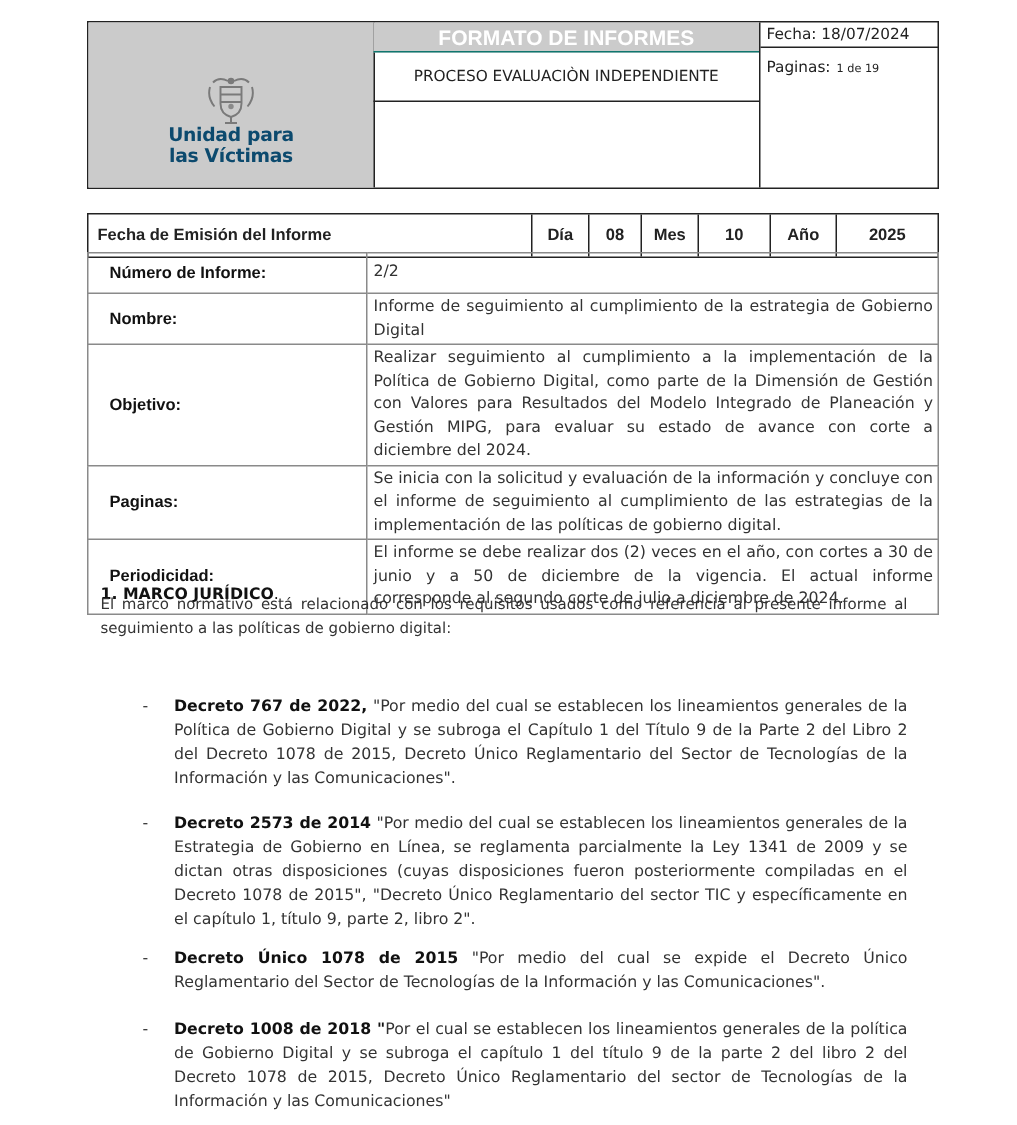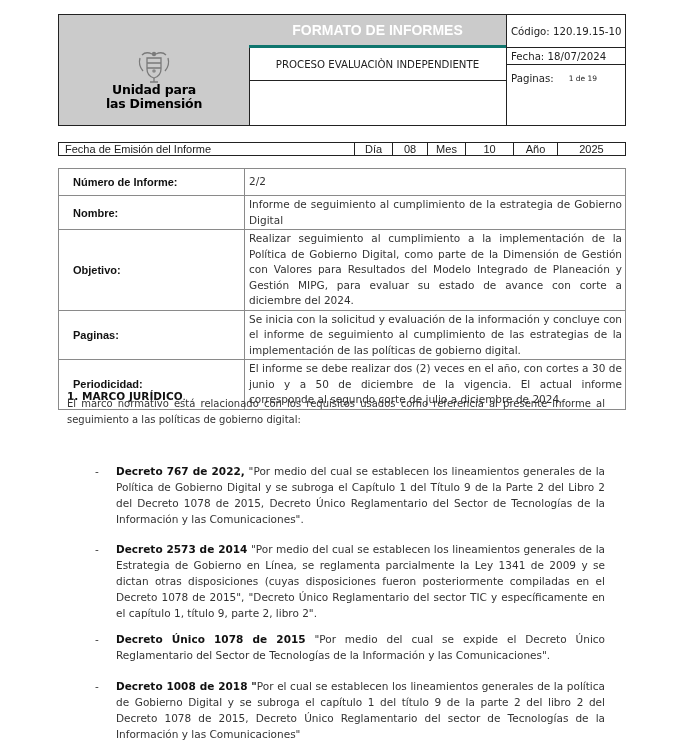--- a/index.html
+++ b/index.html
@@ -2,32 +2,32 @@
 <html><head>
 <meta charset="utf-8">
 <style>
   html, body { margin:0; padding:0; background:#ffffff; }
   body { width:678px; height:750px; position:relative; overflow:hidden; font-family:"DejaVu Sans", sans-serif; color:#222; }
 
   
   .hdr { position:absolute; left:58px; top:14px; width:568px; height:112px; border:1px solid #222; box-sizing:border-box; }
   .hdr-logo { position:absolute; left:0; top:0; width:190px; height:110px; background:#cbcbcb; border-right:1px solid #222; }
   .logo-crest { position:absolute; left:77px; top:34px; width:36px; height:34px; }
-  .logo-text { position:absolute; left:0; width:190px; top:68px; text-align:center; font-family:"DejaVu Sans", sans-serif; font-size:12.5px; line-height:14px; color:#000000; font-weight:bold; letter-spacing:-0.2px; }
+  .logo-text { position:absolute; left:0; width:190px; top:68px; text-align:center; font-family:"DejaVu Sans", sans-serif; font-size:12.5px; line-height:14px; color:#0c4a6e; font-weight:bold; letter-spacing:-0.2px; }
   .hdr-mid { position:absolute; left:190px; top:0; width:257px; height:110px; }
-  .hdr-title { height:33px; background:#cbcbcb; color:#fff; font-family:"Liberation Sans", sans-serif; font-weight:bold; font-size:14px; display:flex; align-items:center; justify-content:center; border-bottom:3px solid #0f766e; box-sizing:border-box; }
+  .hdr-title { height:20px; background:#cbcbcb; color:#fff; font-family:"Liberation Sans", sans-serif; font-weight:bold; font-size:14px; display:flex; align-items:center; justify-content:center; border-bottom:1px solid #0f766e; box-sizing:border-box; }
   .hdr-proc { height:33px; display:flex; align-items:center; justify-content:center; font-size:10.2px; border-bottom:1px solid #222; box-sizing:border-box; }
   .hdr-pro2 { height:44px; display:flex; align-items:center; justify-content:center; font-size:10.2px; }
   .hdr-right { position:absolute; left:447px; top:0; width:119px; height:110px; border-left:1px solid #222; }
   .hr-cell { display:flex; align-items:center; padding-left:4px; font-size:10.2px; box-sizing:border-box; border-bottom:1px solid #222; }
   .hr-cell:last-child { border-bottom:none; }
-  .hr-small { font-size:7.5px; margin-left:15px; }
+  .hr-small { font-size:7.5px; margin-left:4px; }
 
   
-  .emis { position:absolute; left:58px; top:142px; width:568px; height:14px; border:1px solid #222; box-sizing:border-box; display:flex; font-family:"Liberation Sans", sans-serif; font-weight:normal; font-size:11px; }
+  .emis { position:absolute; left:58px; top:142px; width:568px; height:30px; border:1px solid #222; box-sizing:border-box; display:flex; font-family:"Liberation Sans", sans-serif; font-weight:bold; font-size:11px; }
   .emis div { border-right:1px solid #222; display:flex; align-items:center; justify-content:center; height:100%; box-sizing:border-box; }
   .emis div:last-child { border-right:none; }
   .emis .lab { justify-content:flex-start; padding-left:6px; }
 
   
   .info { position:absolute; left:58px; top:168px; width:568px; border-collapse:collapse; font-size:10.5px; }
   .info td { border:1px solid #8a8a8a; vertical-align:middle; }
   .info td.k { width:170px; font-family:"Liberation Sans", sans-serif; font-weight:bold; font-size:11px; padding-left:14px; color:#111; }
   .info td.v { padding:1px 3px 1px 4px; line-height:15.5px; text-align:justify; color:#333; }
 
@@ -51,29 +51,28 @@
         <path d="M4 9 Q2 16 7 22 M32 9 Q34 16 29 22"></path>
         <path d="M11 9 H25 V20 Q25 27 18 29 Q11 27 11 20 Z"></path>
         <path d="M11 14 H25 M11 19 H25"></path>
         <path d="M18 29 V33 M14 33 H22"></path>
       </g>
       <circle cx="18" cy="5" r="2.2" fill="#7a7a7a"></circle>
       <circle cx="18" cy="22" r="1.8" fill="#8a8a8a"></circle>
     </svg>
     <div class="logo-text">
       <div>Unidad para</div>
-      <div>las Dimensión</div>
+      <div>las Víctimas</div>
     </div>
   </div>
   <div class="hdr-mid">
     <div class="hdr-title">FORMATO DE INFORMES</div>
     <div class="hdr-proc">PROCESO EVALUACIÒN INDEPENDIENTE</div>
   </div>
   <div class="hdr-right">
-    <div class="hr-cell" style="height:33px">Código: 120.19.15-10</div>
     <div class="hr-cell" style="height:17px">Fecha: 18/07/2024</div>
     <div class="hr-cell" style="height:27px">
       <span>Paginas:</span>
       <span class="hr-small">1 de 19</span>
     </div>
   </div>
 </div>
 
 <div class="emis">
   <div class="lab" style="width:296px">Fecha de Emisión del Informe</div>

